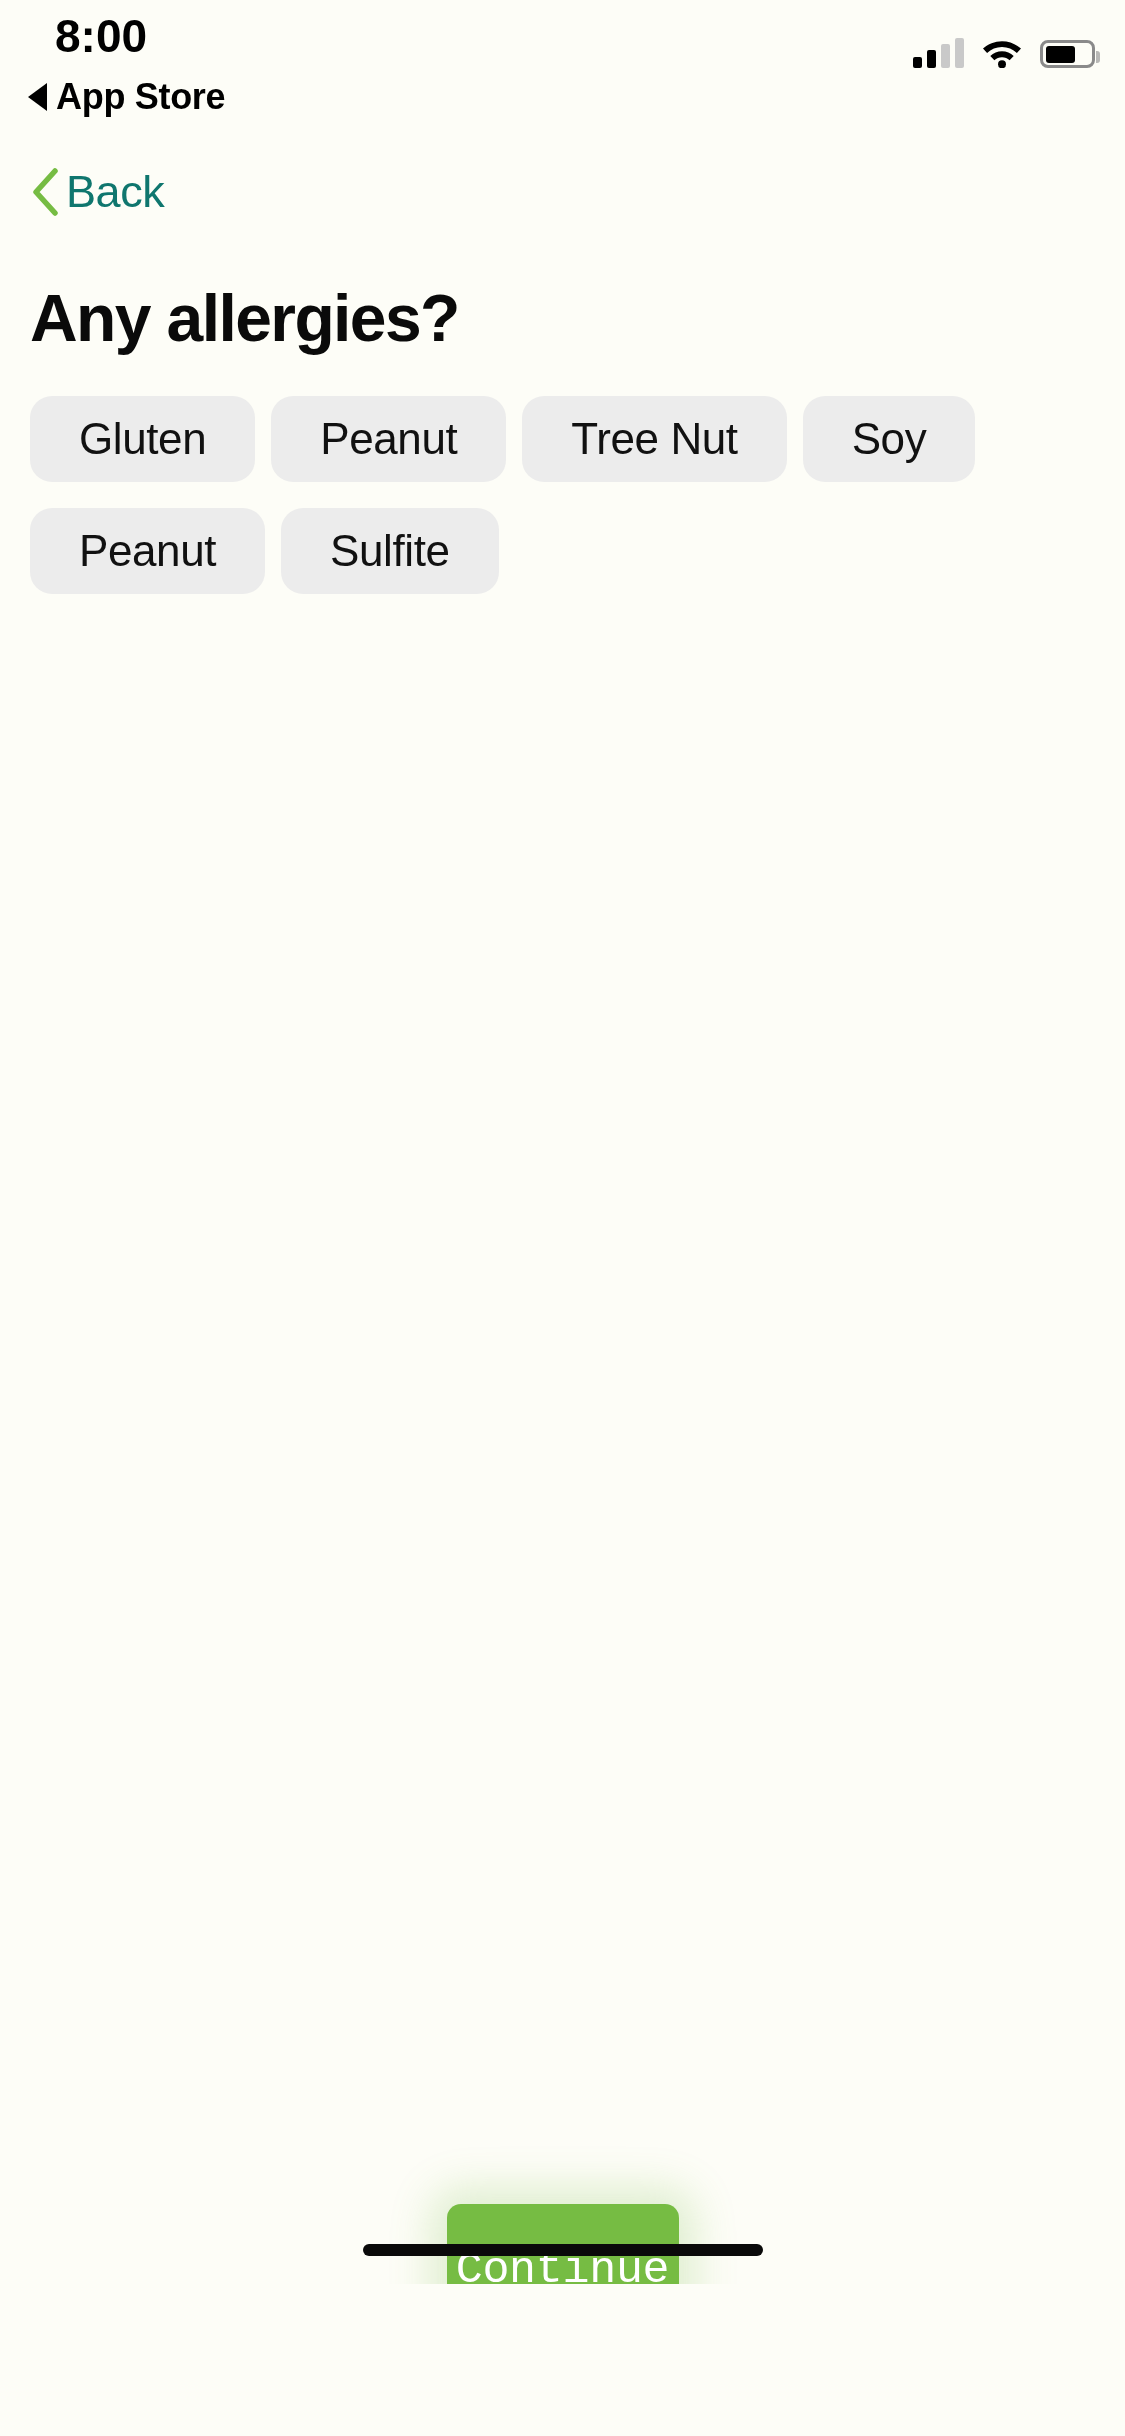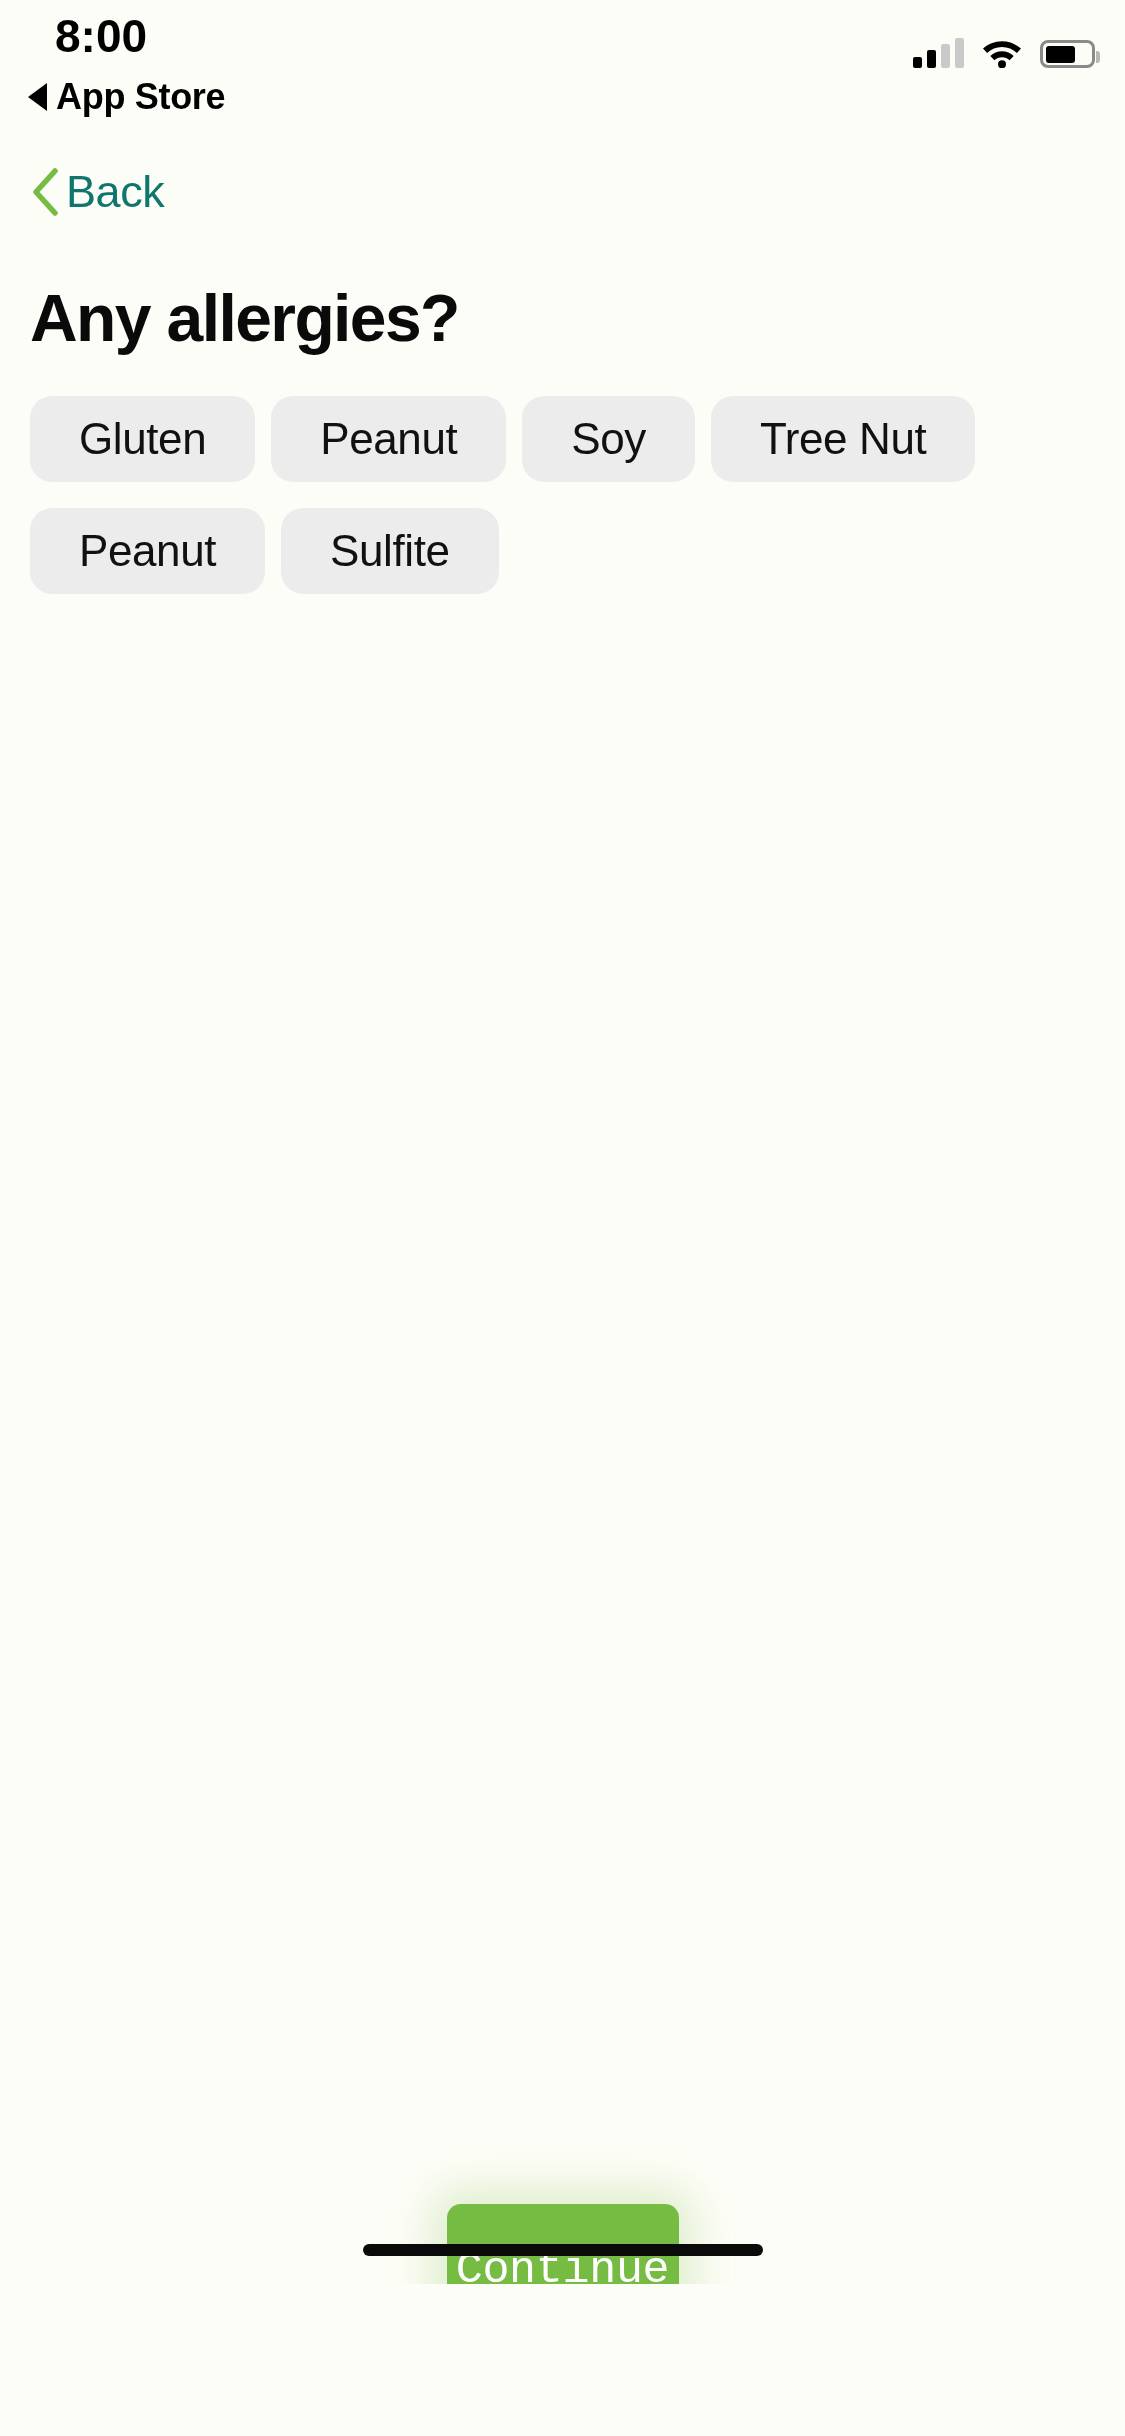--- a/index.html
+++ b/index.html
@@ -230,22 +230,22 @@
       </svg>
     </span>
     <span class="nav-label">Back</span>
   </div>
 
   <h1 class="page-title">Any allergies?</h1>
 
   <div class="chips">
       <button class="chip">Gluten</button>
       <button class="chip">Peanut</button>
+      <button class="chip">Tree Nut</button>
       <button class="chip">Soy</button>
-      <button class="chip">Tree Nut</button>
       <button class="chip">Peanut</button>
       <button class="chip">Sulfite</button>
     </div>
 
   <div class="cta-wrap">
     <button class="cta">Continue</button>
   </div>
 
   <div class="home-indicator"></div>
 

